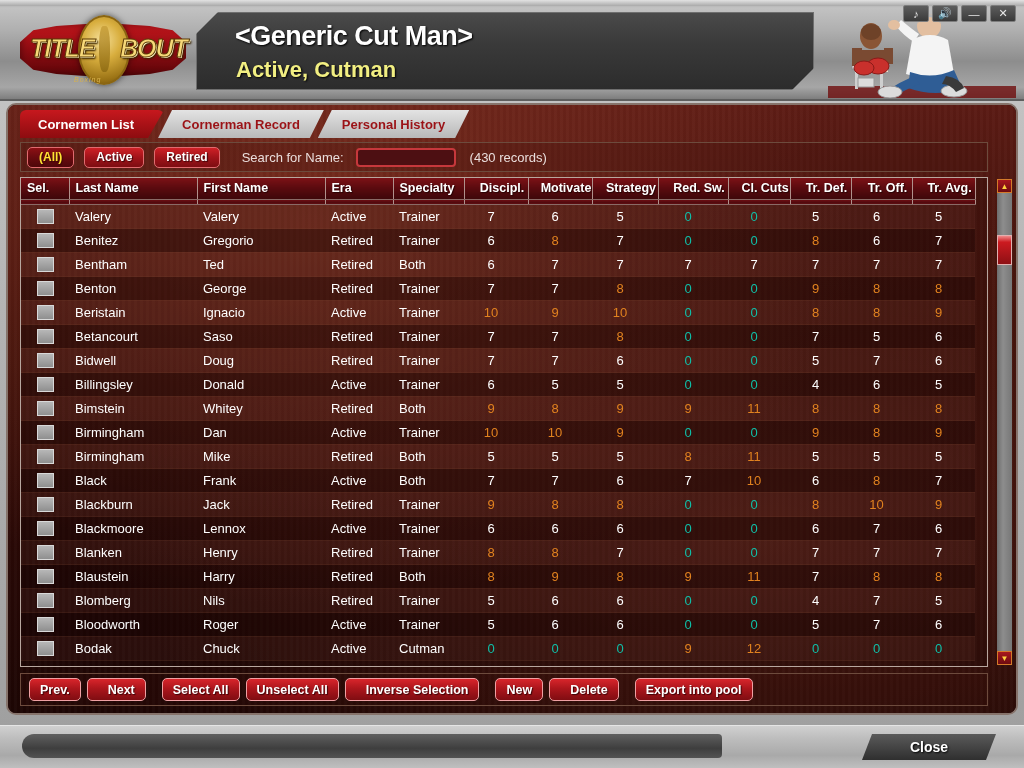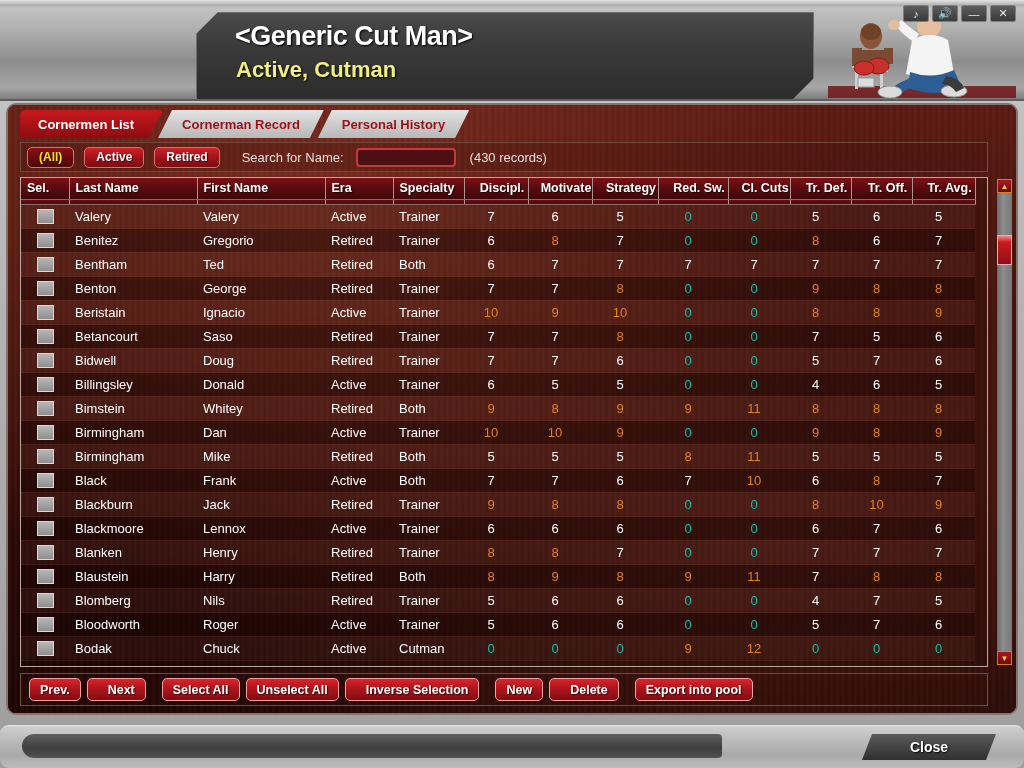--- a/index.html
+++ b/index.html
@@ -35,21 +35,21 @@
   .logoword{ position:absolute; top:24px; font-weight:bold; font-style:italic;
     font-size:25px; letter-spacing:-1px;
     color:#f7d979; -webkit-text-stroke:1px #5a3a06;
     text-shadow:1px 1px 0 #fff8c8, 2px 2px 2px #3a2400;}
   #w1{ left:16px; }
   #w2{ left:106px; }
   .logosub{ position:absolute; left:60px; top:66px; font-size:7px; color:#d8b24d;
     font-style:italic; letter-spacing:1px;}
 
   
-  #plate{ position:absolute; left:196px; top:12px; width:618px; height:88px;
+  #plate{ position:absolute; left:196px; top:12px; width:618px; height:78px;
     background:linear-gradient(180deg,#4a4a4a 0%,#3a3a3a 40%,#2c2c2c 100%);
     border:1px solid #6e6e6e;
     clip-path:polygon(22px 0,100% 0,100% calc(100% - 22px),calc(100% - 22px) 100%,0 100%,0 22px);
   }
   #plate .ttl{ position:absolute; left:38px; top:8px; font-size:27px; font-weight:bold;
     color:#ffffff; letter-spacing:-.5px; text-shadow:1px 1px 2px #000;}
   #plate .sub{ position:absolute; left:39px; top:44px; font-size:22px; font-weight:bold;
     color:#f2ef82; text-shadow:1px 1px 2px #000;}
 
   
@@ -148,38 +148,45 @@
     display:flex; align-items:center; justify-content:center;
     font-size:12.5px; font-weight:bold; color:#fff;
     background:linear-gradient(180deg,#d8252b 0%,#ac161c 45%,#800d12 100%);
     border:1px solid #efa0a3; border-radius:5px; cursor:pointer;
     text-shadow:1px 1px 1px #3c0306; white-space:nowrap;}
   .gap{ margin-right:16px;padding-left:20px; }
 
   
   #status{ position:absolute; left:0; top:725px; width:1024px; height:43px;
     background:linear-gradient(180deg,#d0d0d0 0%,#bdbdbd 30%,#a9a9a9 70%,#bfbfbf 100%);
-    border-top:1px solid #e5e5e5;border-radius:9px;}
+    border-top:1px solid #e5e5e5;}
   #statusinner{ position:absolute; left:22px; top:8px; width:700px; height:24px;
     background:linear-gradient(180deg,#606060,#3e3e3e 60%,#535353);
     border-radius:12px 4px 4px 12px;}
   #closebtn{ position:absolute; left:862px; top:8px; width:134px; height:26px;
     background:linear-gradient(180deg,#5a5a5a 0%,#474747 45%,#2f2f2f 100%);
     color:#fff; font-size:14px; font-weight:bold;
     display:flex; align-items:center; justify-content:center; cursor:pointer;
     clip-path:polygon(10px 0,100% 0,calc(100% - 10px) 100%,0 100%);
     text-shadow:1px 1px 2px #000;}
 </style>
 </head>
 <body>
 
 <div id="app">
 
   <div id="topbar">
 
+    <div id="logo">
+      <div class="belt"></div>
+      <div class="beltplate"></div>
+      <div class="logoword" id="w1">TITLE</div>
+      <div class="logoword" id="w2">BOUT</div>
+      <div class="logosub">Boxing</div>
+    </div>
 
     <div id="plate">
       <div class="ttl">&lt;Generic Cut Man&gt;</div>
       <div class="sub">Active, Cutman</div>
     </div>
 
     <div id="art">
       <svg width="188" height="96" viewBox="0 0 188 96">
         <rect x="0" y="84" width="188" height="12" fill="#6f0e0e" opacity="0.8"></rect>
 

